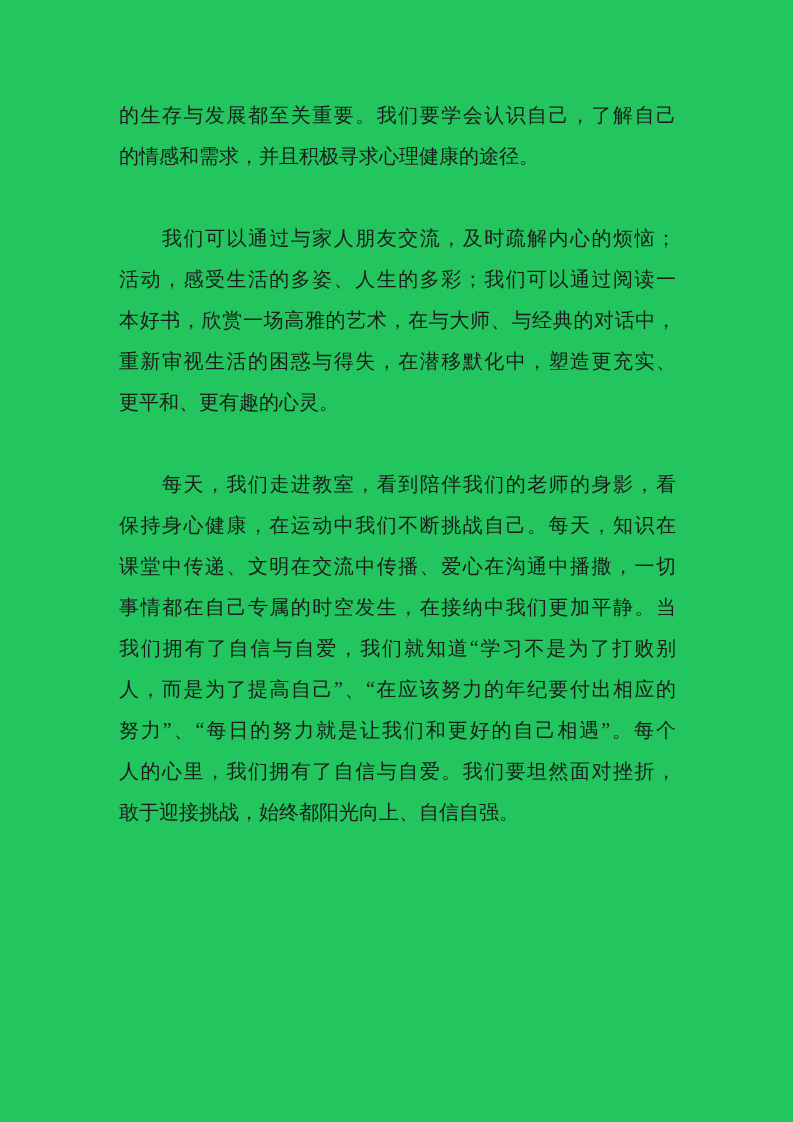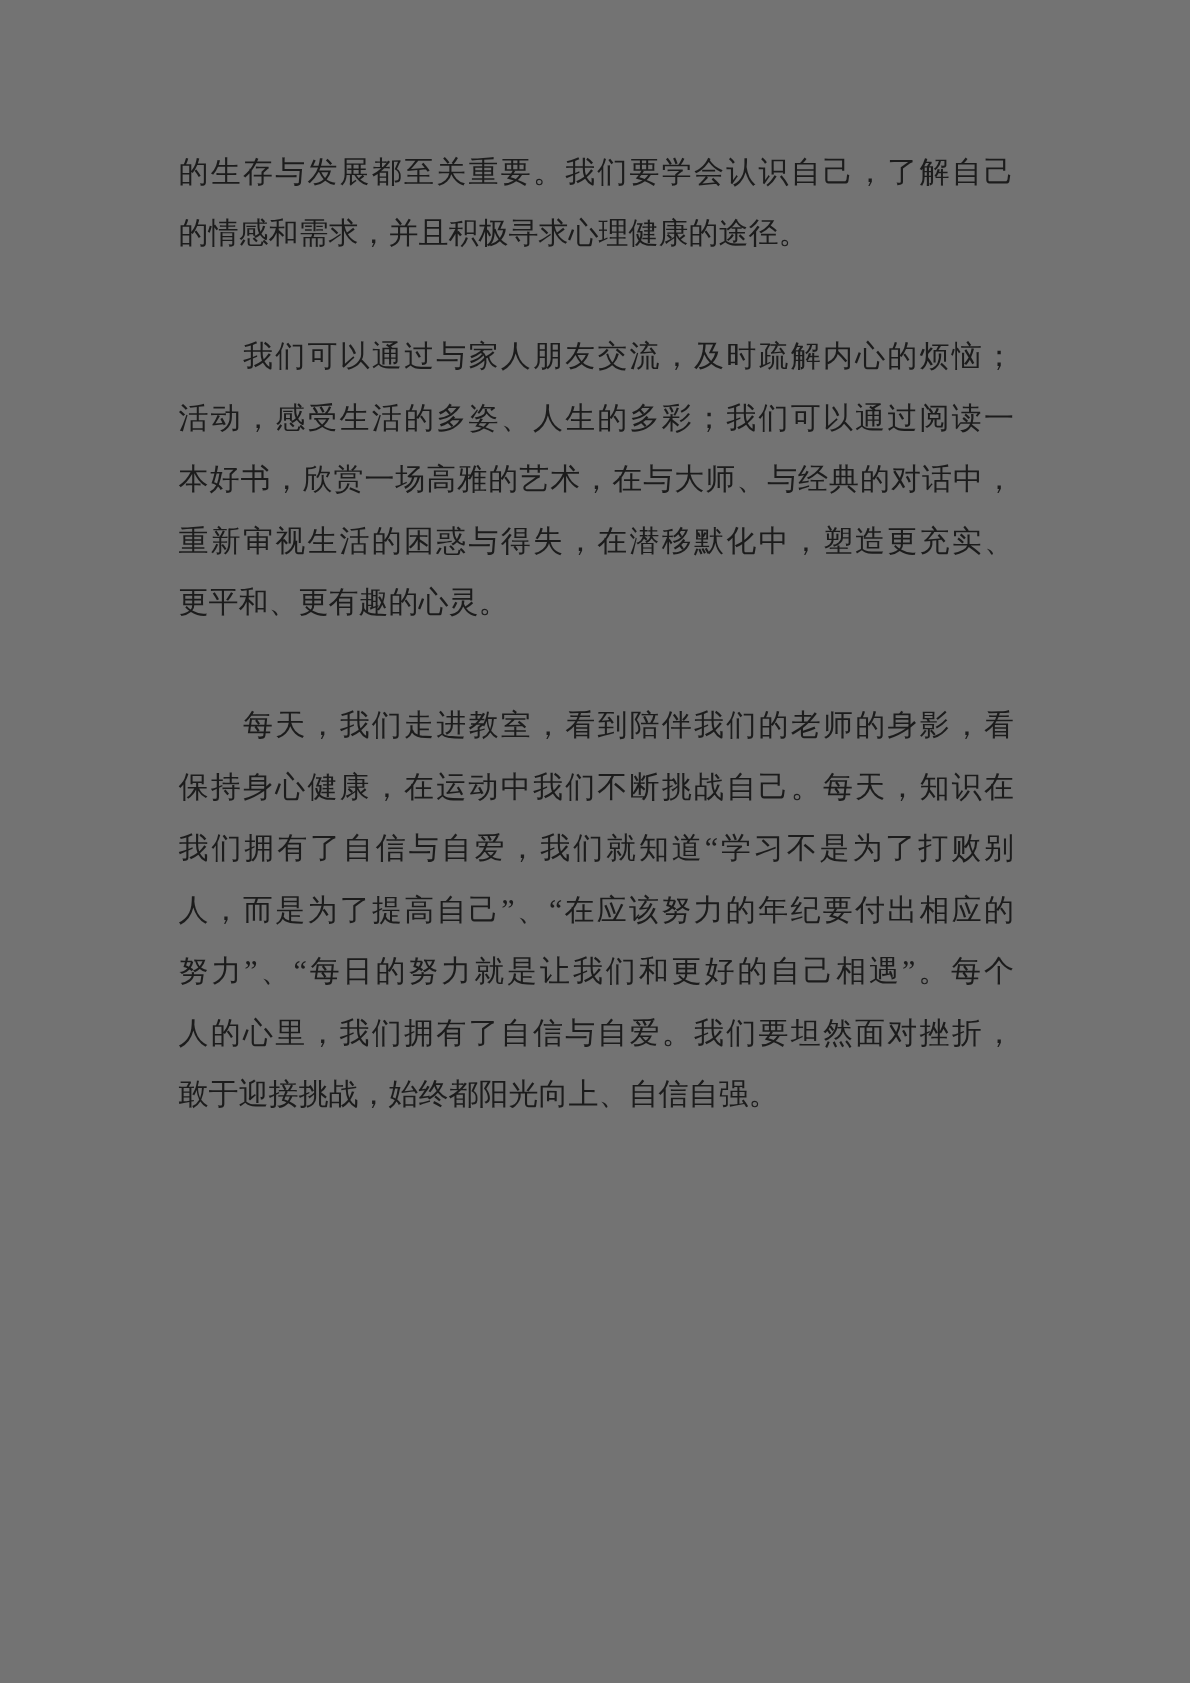--- a/index.html
+++ b/index.html
@@ -4,21 +4,21 @@
 <style>
   html, body {
     margin: 0;
     padding: 0;
     background: #ffffff;
   }
   .page {
     position: relative;
     width: 793px;
     height: 1122px;
-    background: #737373;
+    background: #22c55e;
     overflow: hidden;
     margin: 0 auto;
   }
   .content {
     position: absolute;
     left: 119px;
     top: 95px;
     width: 557px;
     color: #1c1c1c;
     font-family: "Liberation Serif", "DejaVu Serif", serif;
@@ -58,20 +58,22 @@
       <div class="paragraph">
         <div class="line indent">我们可以通过与家人朋友交流，及时疏解内心的烦恼；</div>
         <div class="line">活动，感受生活的多姿、人生的多彩；我们可以通过阅读一</div>
         <div class="line">本好书，欣赏一场高雅的艺术，在与大师、与经典的对话中，</div>
         <div class="line">重新审视生活的困惑与得失，在潜移默化中，塑造更充实、</div>
         <div class="line last">更平和、更有趣的心灵。</div>
       </div>
       <div class="paragraph">
         <div class="line indent">每天，我们走进教室，看到陪伴我们的老师的身影，看</div>
         <div class="line">保持身心健康，在运动中我们不断挑战自己。每天，知识在</div>
+        <div class="line">课堂中传递、文明在交流中传播、爱心在沟通中播撒，一切</div>
+        <div class="line">事情都在自己专属的时空发生，在接纳中我们更加平静。当</div>
         <div class="line">我们拥有了自信与自爱，我们就知道“学习不是为了打败别</div>
         <div class="line">人，而是为了提高自己”、“在应该努力的年纪要付出相应的</div>
         <div class="line">努力”、“每日的努力就是让我们和更好的自己相遇”。每个</div>
         <div class="line">人的心里，我们拥有了自信与自爱。我们要坦然面对挫折，</div>
         <div class="line last">敢于迎接挑战，始终都阳光向上、自信自强。</div>
       </div>
     </div>
 </div>
 
 </body></html>

